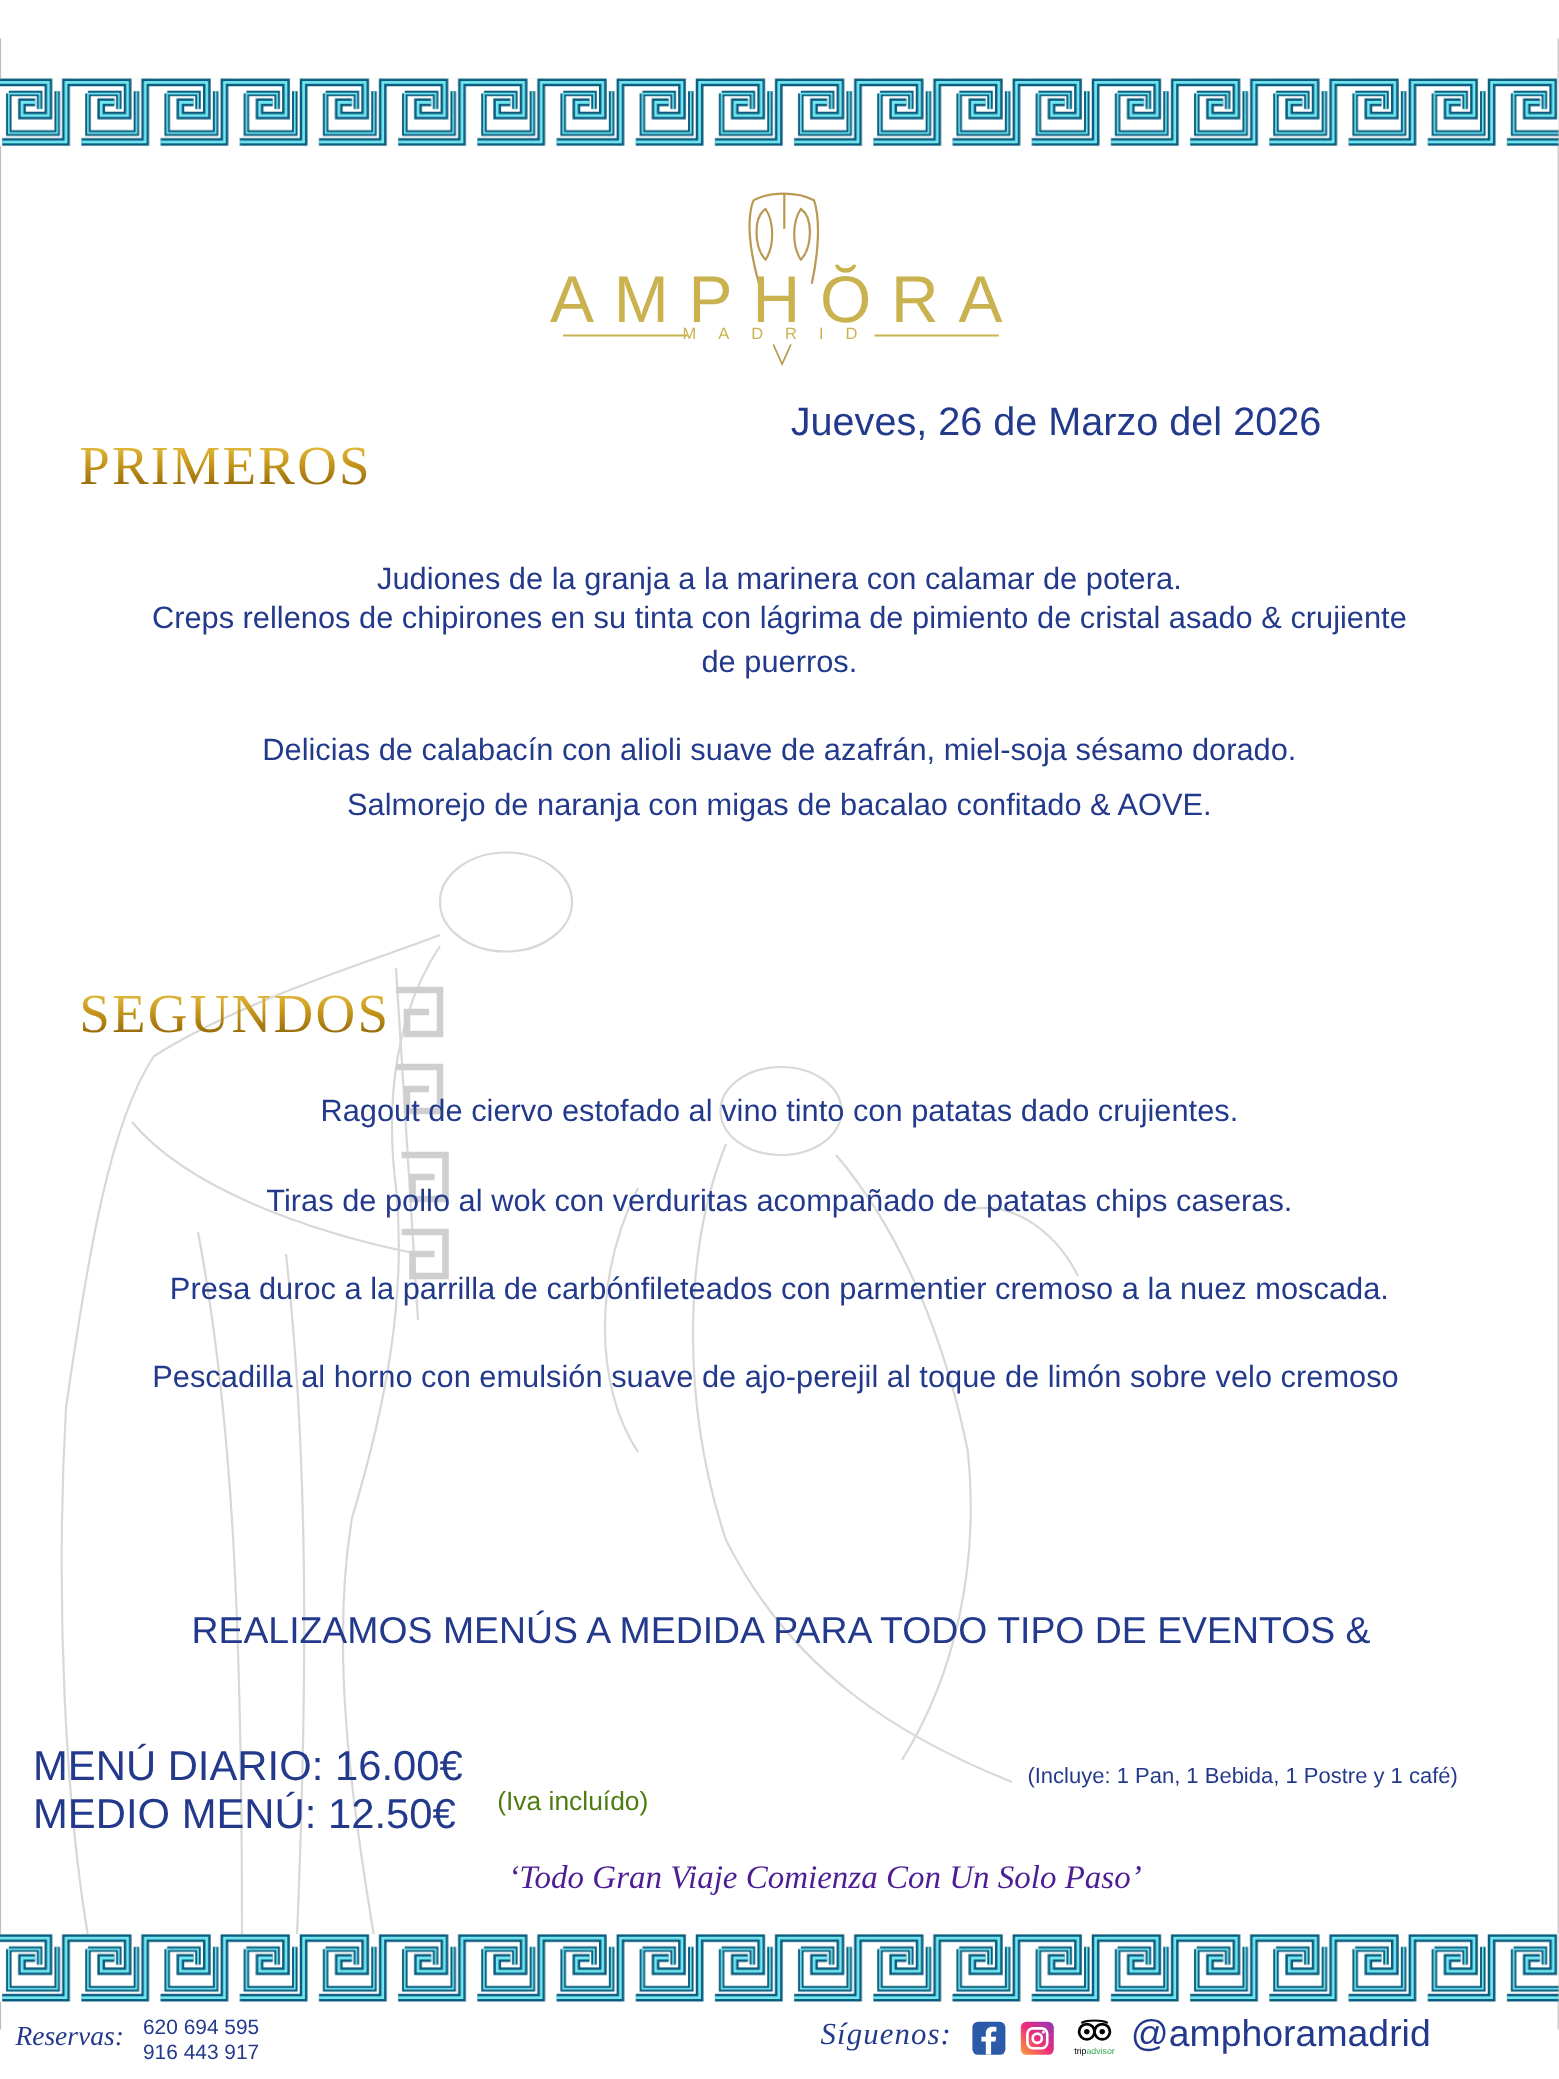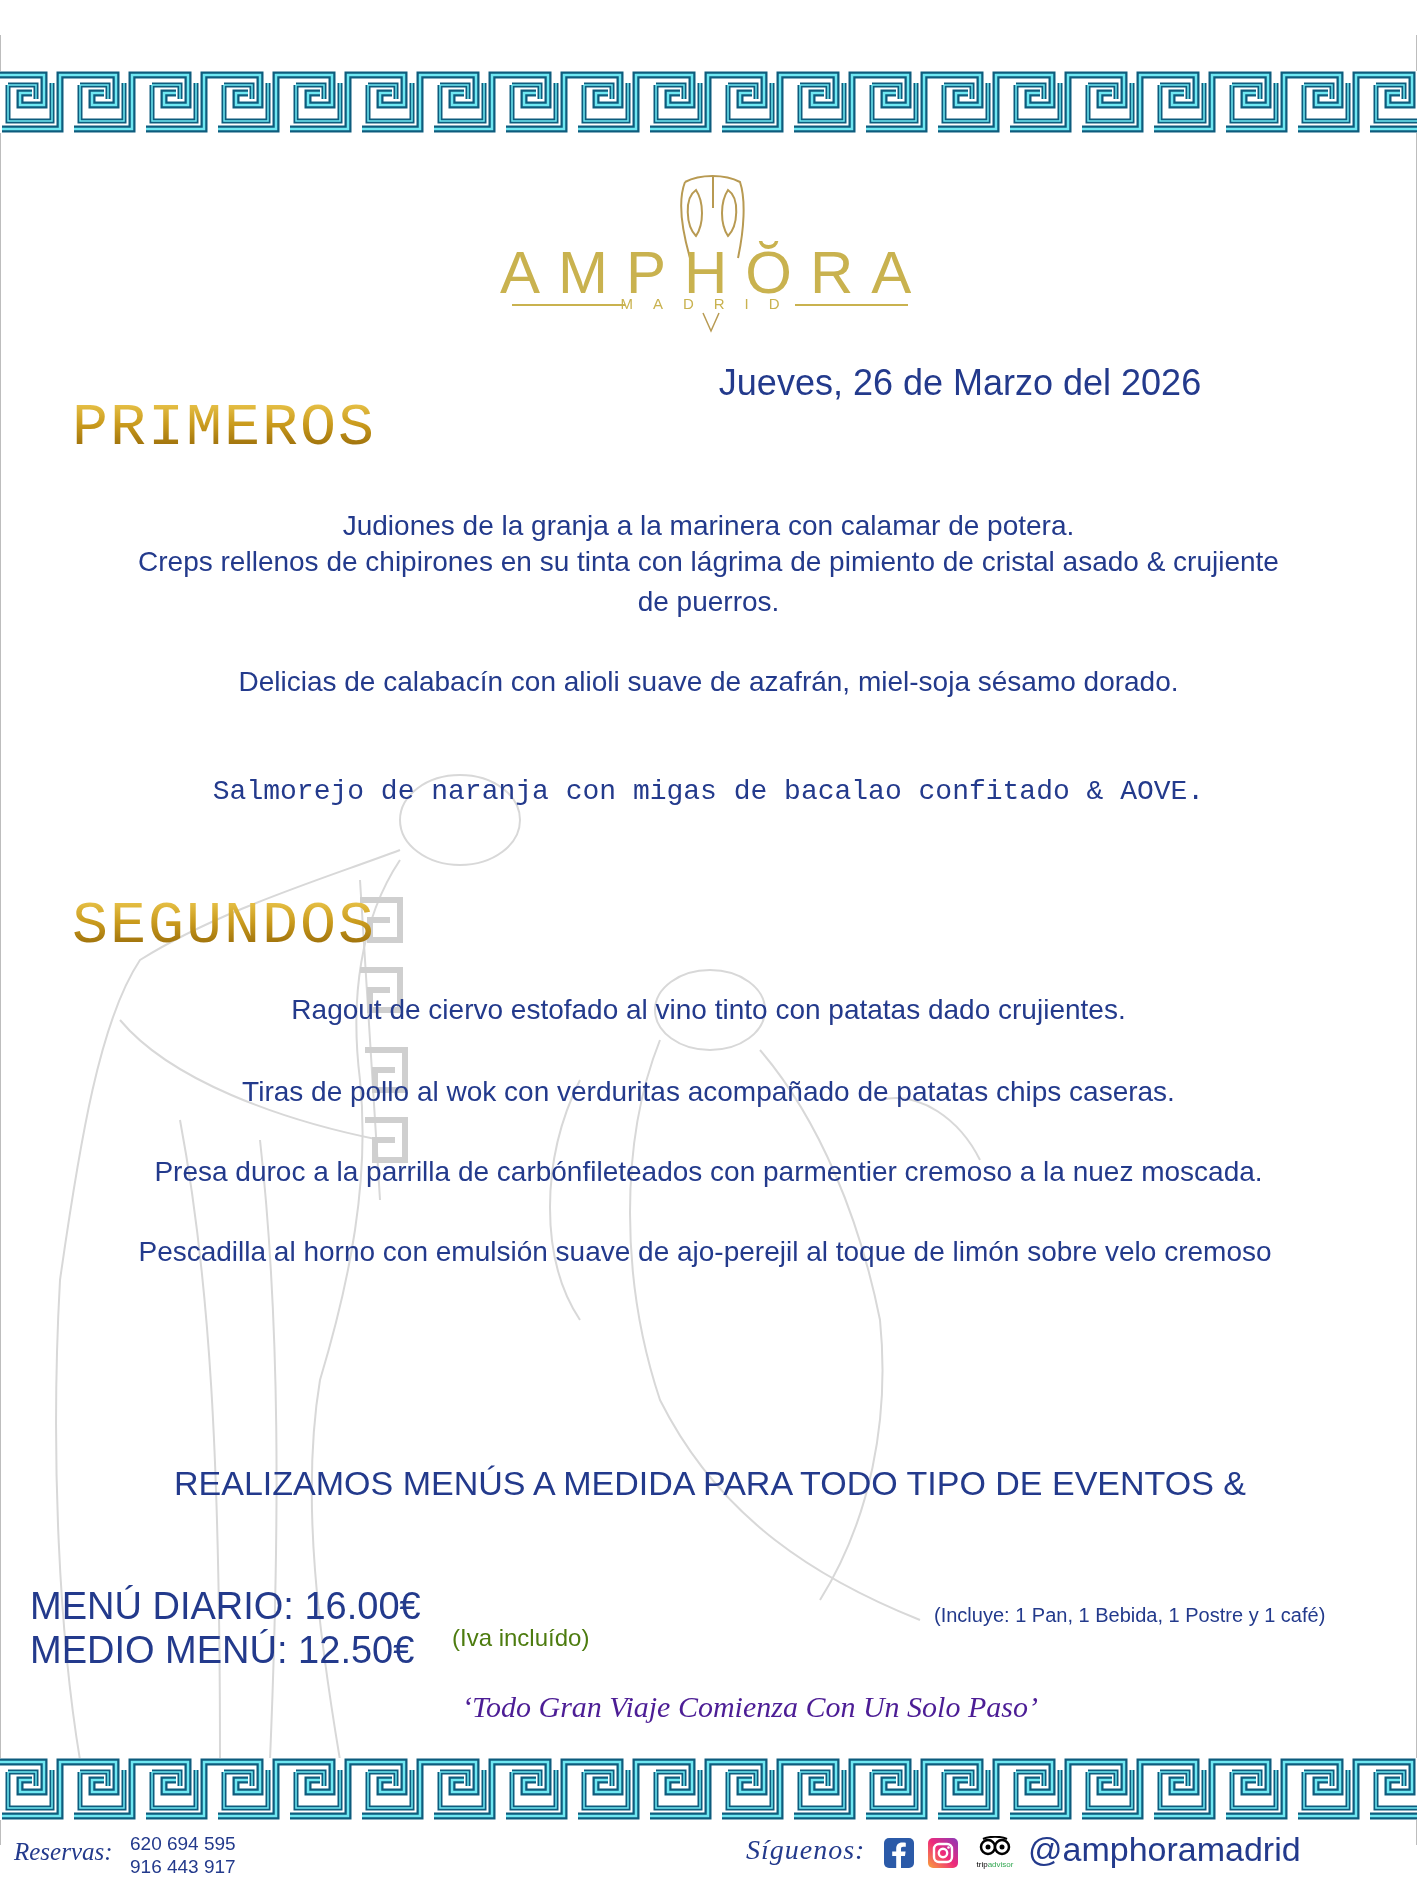--- a/index.html
+++ b/index.html
@@ -30,21 +30,21 @@
     font-size: 15px; letter-spacing: 20px; color: #c9b24f;
   }
 
   .date {
     position: absolute; left: 640px; top: 362px; width: 640px; text-align: center;
     font-size: 36px; color: #233a8c;
   }
 
   .section-title {
     position: absolute; left: 72px;
-    font-family: Liberation Mono, monospace; font-size: 60px; letter-spacing: 2px;
+    font-family: Liberation Serif, serif; font-size: 50px; letter-spacing: 2px;
     background: linear-gradient(180deg, #f4d25a 0%, #c99a1c 45%, #9a6d0a 80%, #d9b13b 100%);
     -webkit-background-clip: text; background-clip: text; color: transparent;
     text-shadow: 0 0 0 rgba(0,0,0,0);
   }
   .title-primeros { top: 394px; }
   .title-segundos { top: 892px; }
 
   .dish {
     position: absolute; left: 40px; width: 1337px; text-align: center;
     font-size: 28px; line-height: 40px; color: #233a8c;
@@ -153,21 +153,21 @@
 <div class="dish" style="top:466px;margin-top:40px;">
   <div>Judiones de la granja a la marinera con calamar de potera.</div>
 </div>
 <div class="dish" style="top:542px;">
   <div>Creps rellenos de chipirones en su tinta con lágrima de pimiento de cristal asado &amp; crujiente</div>
   <div>de puerros.</div>
 </div>
 <div class="dish" style="top:662px;">
   <div>Delicias de calabacín con alioli suave de azafrán, miel-soja sésamo dorado.</div>
 </div>
-<div class="dish" style="top:772px;font-family:Liberation Mono, monospace;">
+<div class="dish" style="top:712px;">
   <div>Salmorejo de naranja con migas de bacalao confitado &amp; AOVE.</div>
 </div>
 
 <div class="section-title title-segundos">SEGUNDOS</div>
 
 <div class="dish" style="top:990px;">
   <div>Ragout de ciervo estofado al vino tinto con patatas dado crujientes.</div>
 </div>
 <div class="dish" style="top:1072px;">
   <div>Tiras de pollo al wok con verduritas acompañado de patatas chips caseras.</div>

